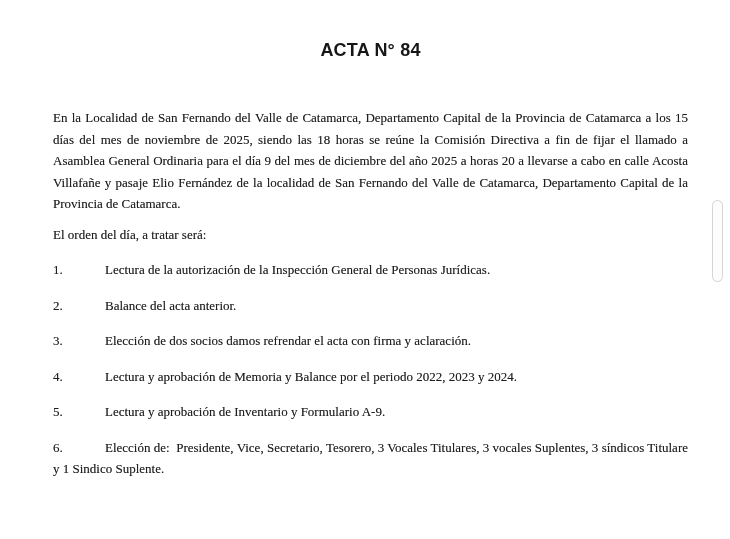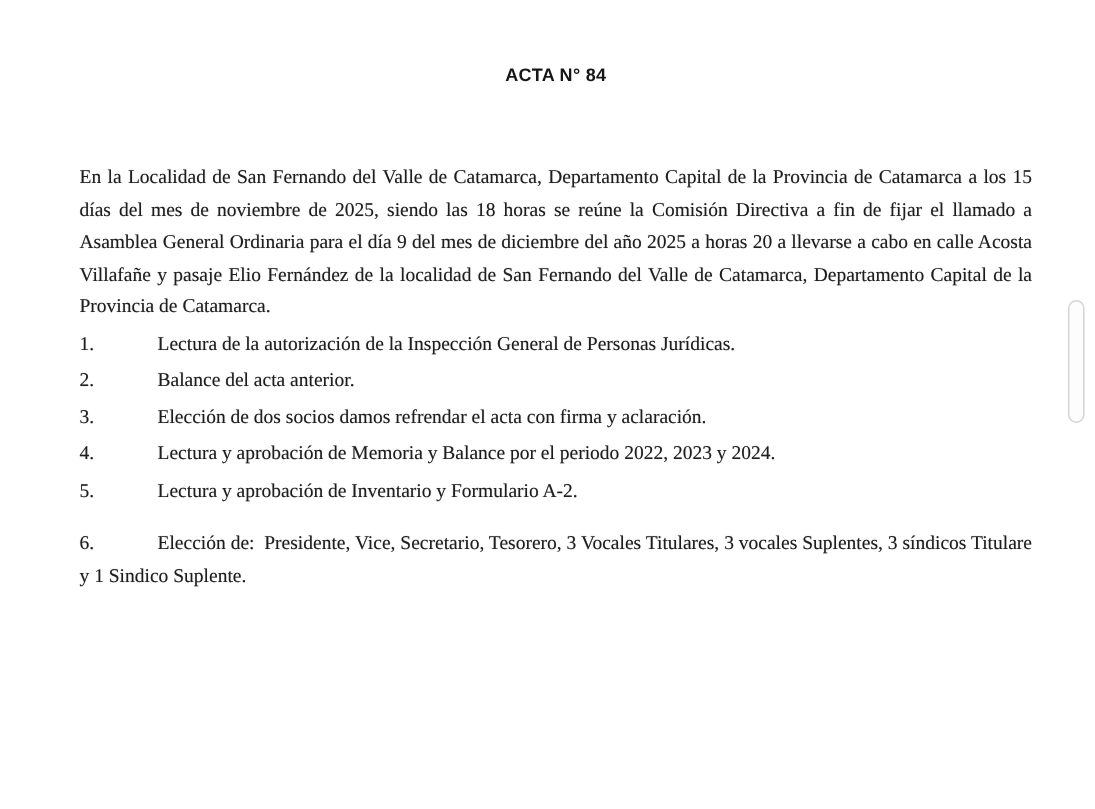--- a/index.html
+++ b/index.html
@@ -23,37 +23,37 @@
   .doc {
     position: absolute;
     left: 53px;
     top: 0;
     width: 635px;
     display: flow-root;
   }
   .title {
     font-family: "Liberation Sans", "DejaVu Sans", sans-serif;
     font-weight: bold;
-    font-size: 12px;
+    font-size: 18px;
     line-height: 18px;
     text-align: center;
     margin-top: 41px;
     letter-spacing: 0.2px;
     color: #161616;
   }
   .para {
     font-size: 13px;
     line-height: 21.5px;
     margin: 0;
     text-align: justify;
     text-shadow: 0 0 0.6px rgba(30,30,30,0.45);
   }
   .opening { margin-top: 48px; }
   .intro   { margin-top: 9px;  text-align: left; }
-  .item    { margin-top: 3px; }
+  .item    { margin-top: 14px; }
   .item-6  { margin-top: 14px; }
   .closing { margin-top: 8px;  text-align: left; }
   .num {
     display: inline-block;
     width: 52px;
   }
   .itext {
     white-space: pre-wrap;
   }
   .scroll-thumb {
@@ -71,30 +71,31 @@
 </head>
 <body>
 
 <div class="page">
   <div class="doc">
 
     <div class="title">ACTA N° 84</div>
 
     <p class="para opening">En la Localidad de San Fernando del Valle de Catamarca, Departamento Capital de la Provincia de Catamarca a los 15 días del mes de noviembre de 2025, siendo las 18 horas se reúne la Comisión Directiva a fin de fijar el llamado a Asamblea General Ordinaria para el día 9 del mes de diciembre del año 2025 a horas 20 a llevarse a cabo en calle Acosta Villafañe y pasaje Elio Fernández de la localidad de San Fernando del Valle de Catamarca, Departamento Capital de la Provincia de Catamarca.</p>
 
+    <p class="para intro">El orden del día, a tratar será:</p>
 
     <div class="para item"><span class="num">1.</span><span class="itext">Lectura de la autorización de la Inspección General de Personas Jurídicas.</span></div>
 
     <div class="para item"><span class="num">2.</span><span class="itext">Balance del acta anterior.</span></div>
 
     <div class="para item"><span class="num">3.</span><span class="itext">Elección de dos socios damos refrendar el acta con firma y aclaración.</span></div>
 
     <div class="para item"><span class="num">4.</span><span class="itext">Lectura y aprobación de Memoria y Balance por el periodo 2022, 2023 y 2024.</span></div>
 
-    <div class="para item"><span class="num">5.</span><span class="itext">Lectura y aprobación de Inventario y Formulario A-2.</span></div>
+    <div class="para item"><span class="num">5.</span><span class="itext">Lectura y aprobación de Inventario y Formulario A-9.</span></div>
 
     <div class="para item item-6"><span class="num">6.</span><span class="itext">Elección de:  Presidente, Vice, Secretario, Tesorero, 3 Vocales Titulares, 3 vocales Suplentes, 3 síndicos Titulare y 1 Sindico Suplente.</span></div>
 
 
   </div>
 
   <div class="scroll-thumb"></div>
 </div>
 
 </body></html>

